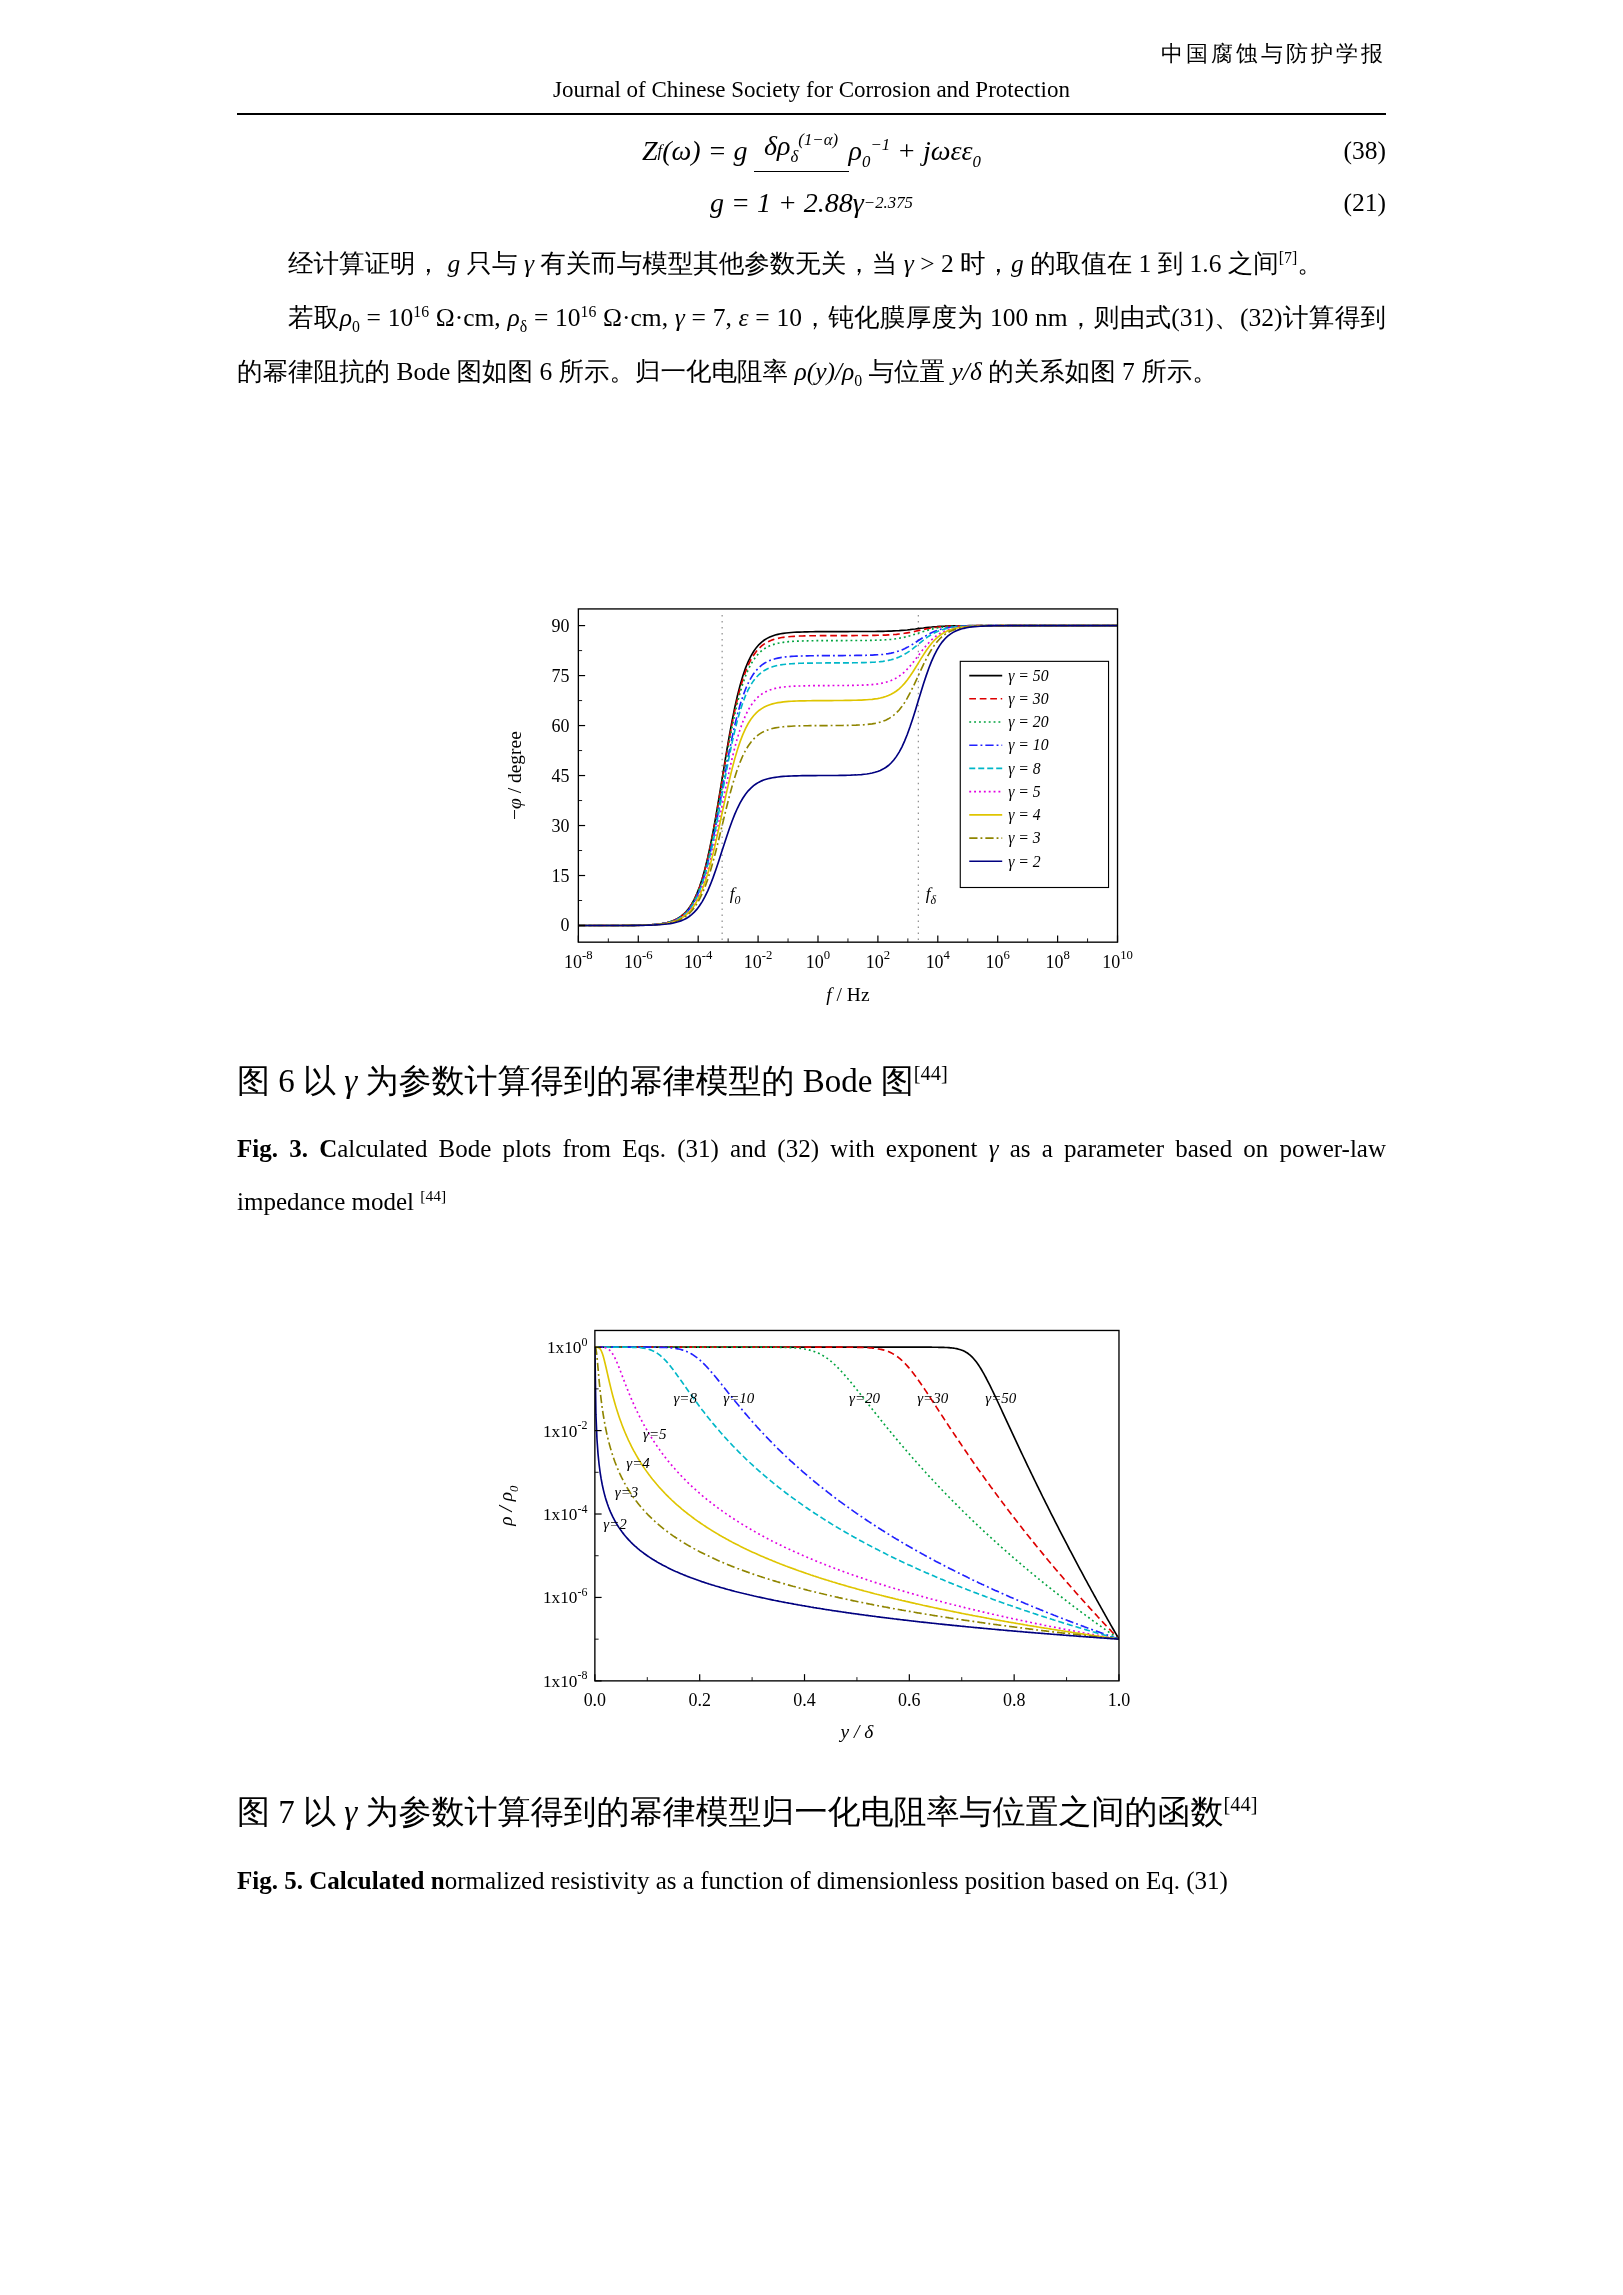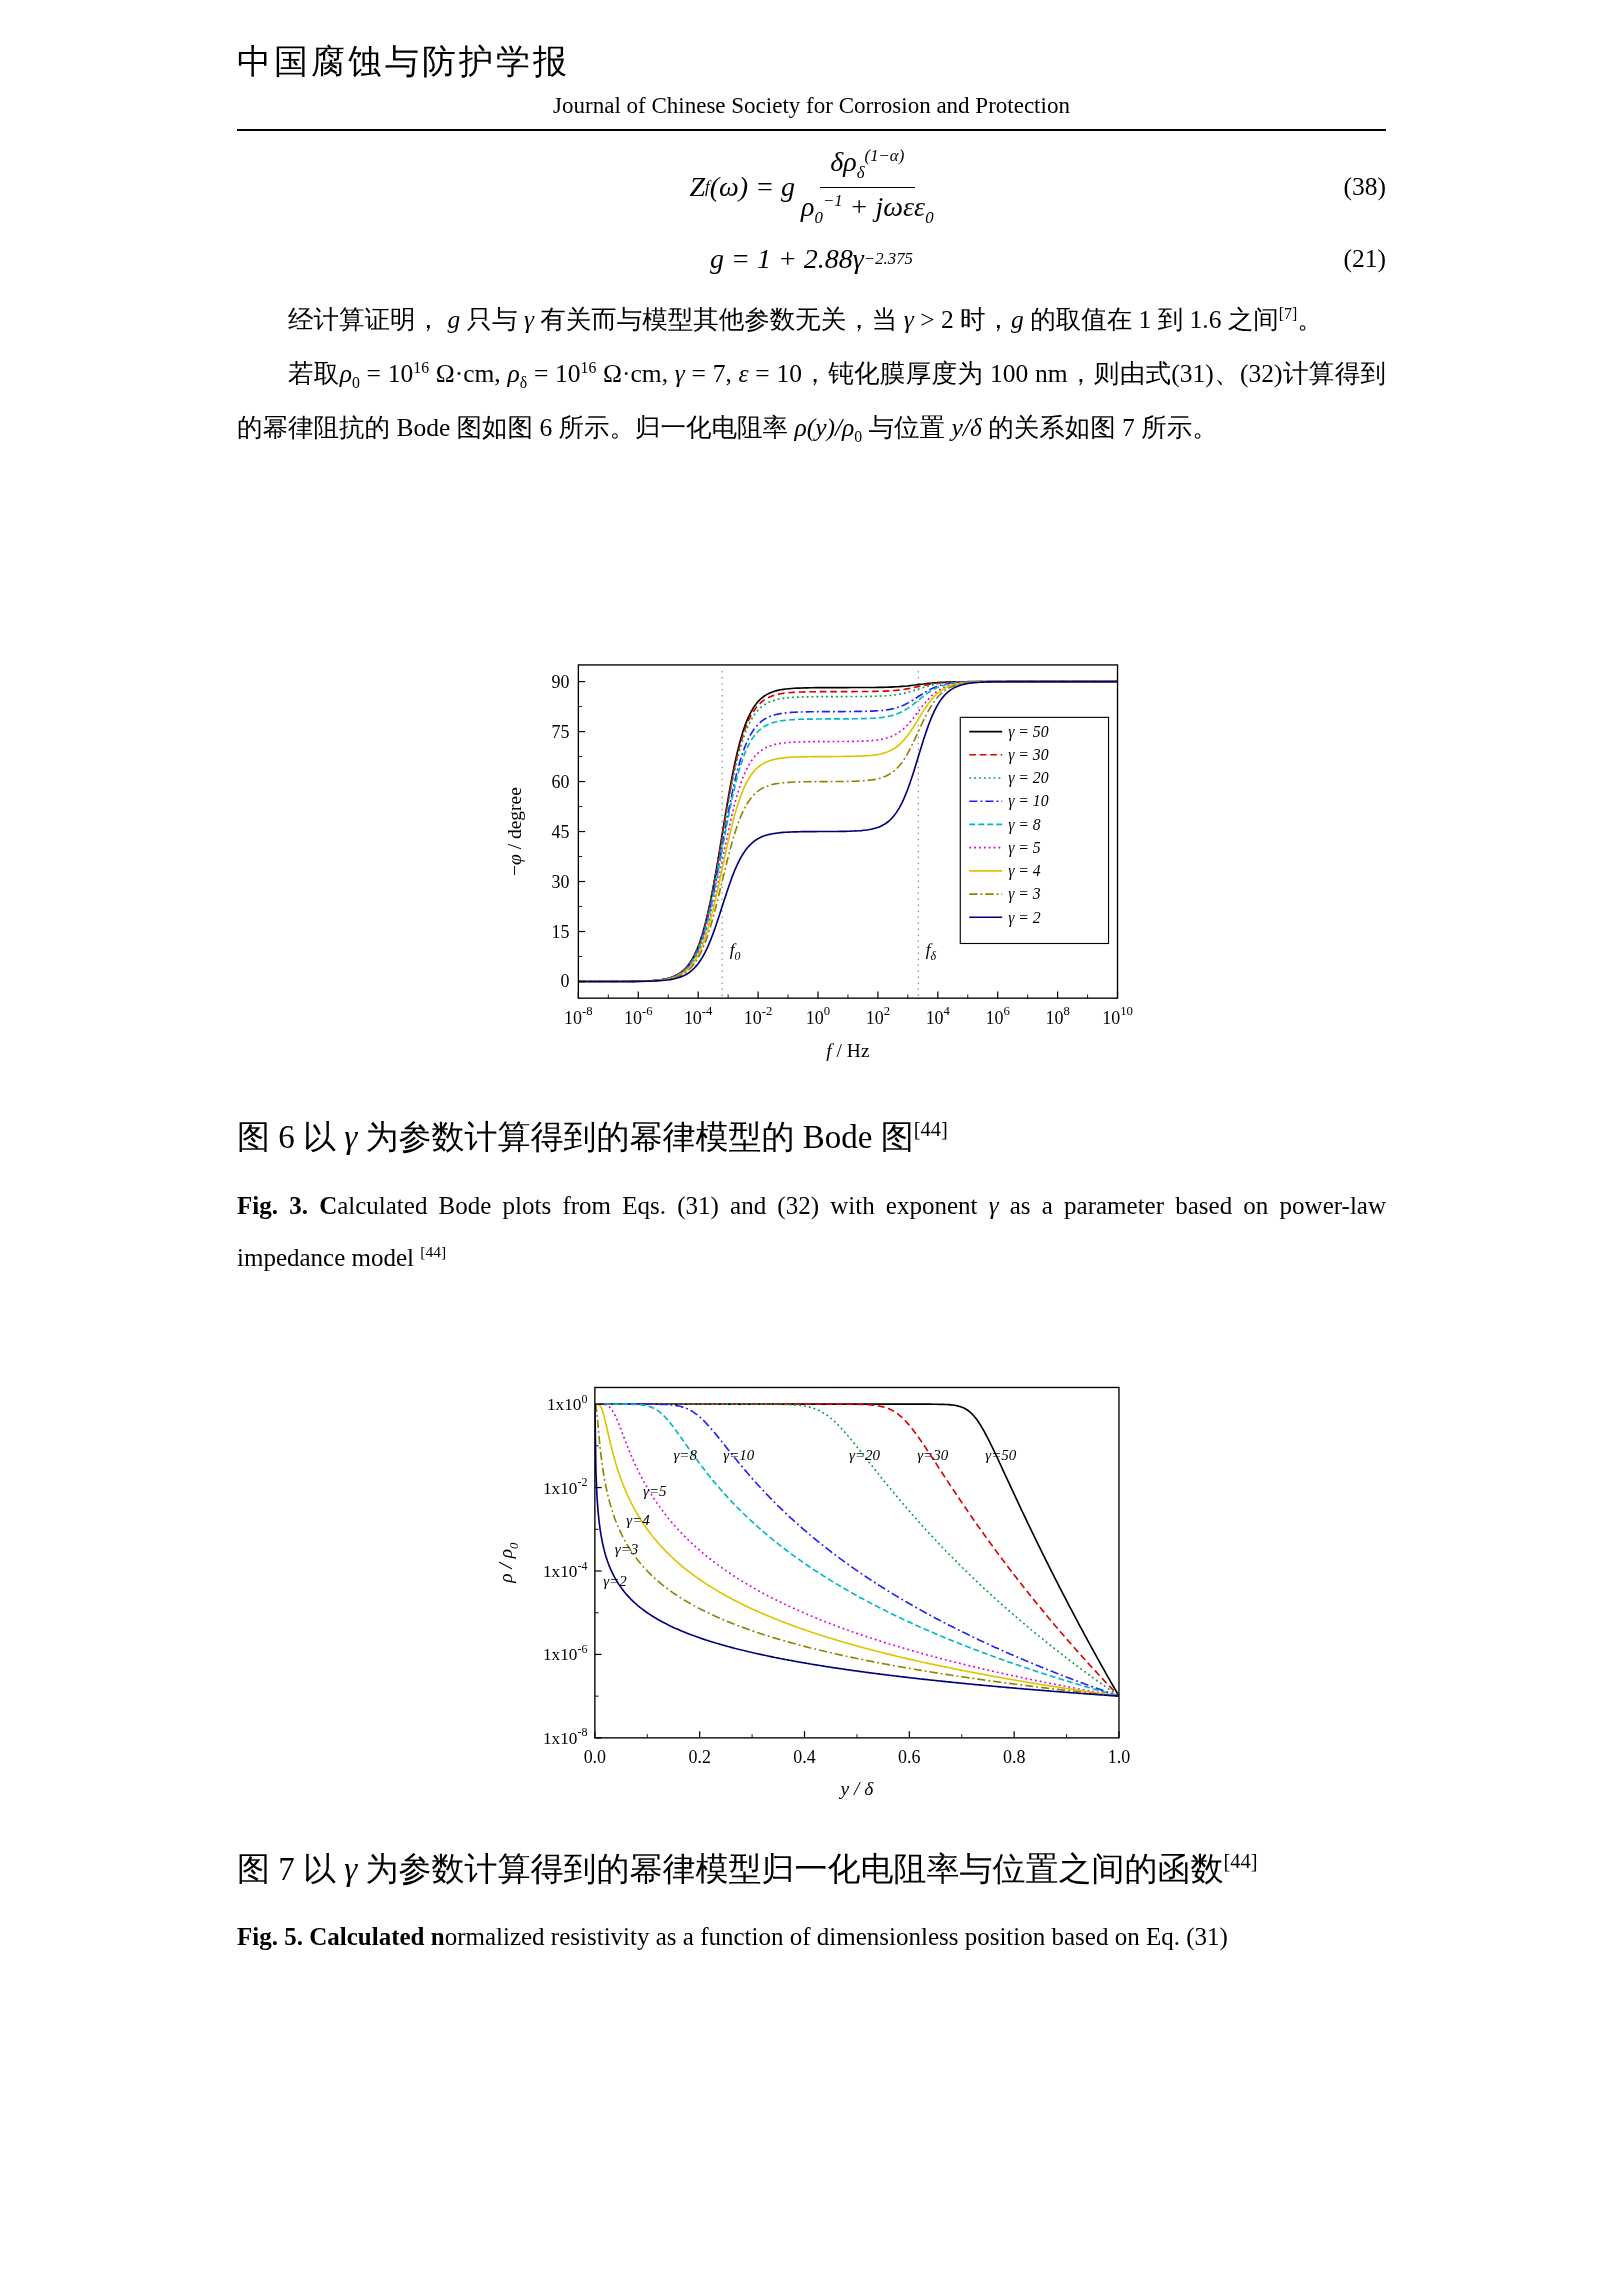--- a/index.html
+++ b/index.html
@@ -5,37 +5,37 @@
   * { box-sizing: border-box; }
   html, body { margin: 0; padding: 0; }
   body {
     width: 1623px; height: 2295px;
     background: #ffffff; color: #000;
     font-family: "Liberation Serif", "DejaVu Serif", serif;
   }
   .page { padding: 39px 237px 0 237px; }
 
   
-  .title-zh { text-align: left; font-size: 34px; letter-spacing: 3px; }
+  .title-zh { text-align: right; font-size: 22px; letter-spacing: 3px; }
   .title-en { text-align: center; font-size: 23px; margin-top: 7.5px; font-family: Liberation Serif, serif; }
   .header-rule { border-bottom: 2.2px solid #000; margin-top: 10.5px; }
 
   
   .equations { margin-top: 7.5px; }
   .equation-row { position: relative; display: flex; justify-content: center; align-items: center;
                   font-size: 28px; padding: 7.5px 0; }
   .eq-number { position: absolute; right: 0; top: 50%; transform: translateY(-50%);
                font-size: 25.5px; font-style: normal; }
   .eq-body { display: inline-flex; align-items: center; }
   .seg-i { font-style: italic; }
   .seg-b { font-weight: bold; }
   .seg-sup { vertical-align: super; font-size: 0.62em; line-height: 0; }
   .seg-sub { vertical-align: sub; font-size: 0.62em; line-height: 0; }
   .eq-sub, .eq-sup { font-size: 0.6em; }
-  .frac { display: inline-flex; flex-direction: column; align-items: center; margin-left: 6px; }
+  .frac { display: inline-flex; flex-direction: row; align-items: flex-end; margin-left: 6px; }
   .frac-num { border-bottom: 1.9px solid #000; padding: 0 10.5px 3.7px 10.5px; }
   .frac-den { padding-top: 3.7px; }
 
   
   .body-par { font-size: 25.5px; line-height: 2.12; text-align: justify; text-indent: 2em; margin: 0; }
   .body-par:first-of-type { margin-top: 10.5px; }
 
   
   .figure { margin: 0; text-align: center; }
   .figure.fig6 { margin-top: 191px; }

